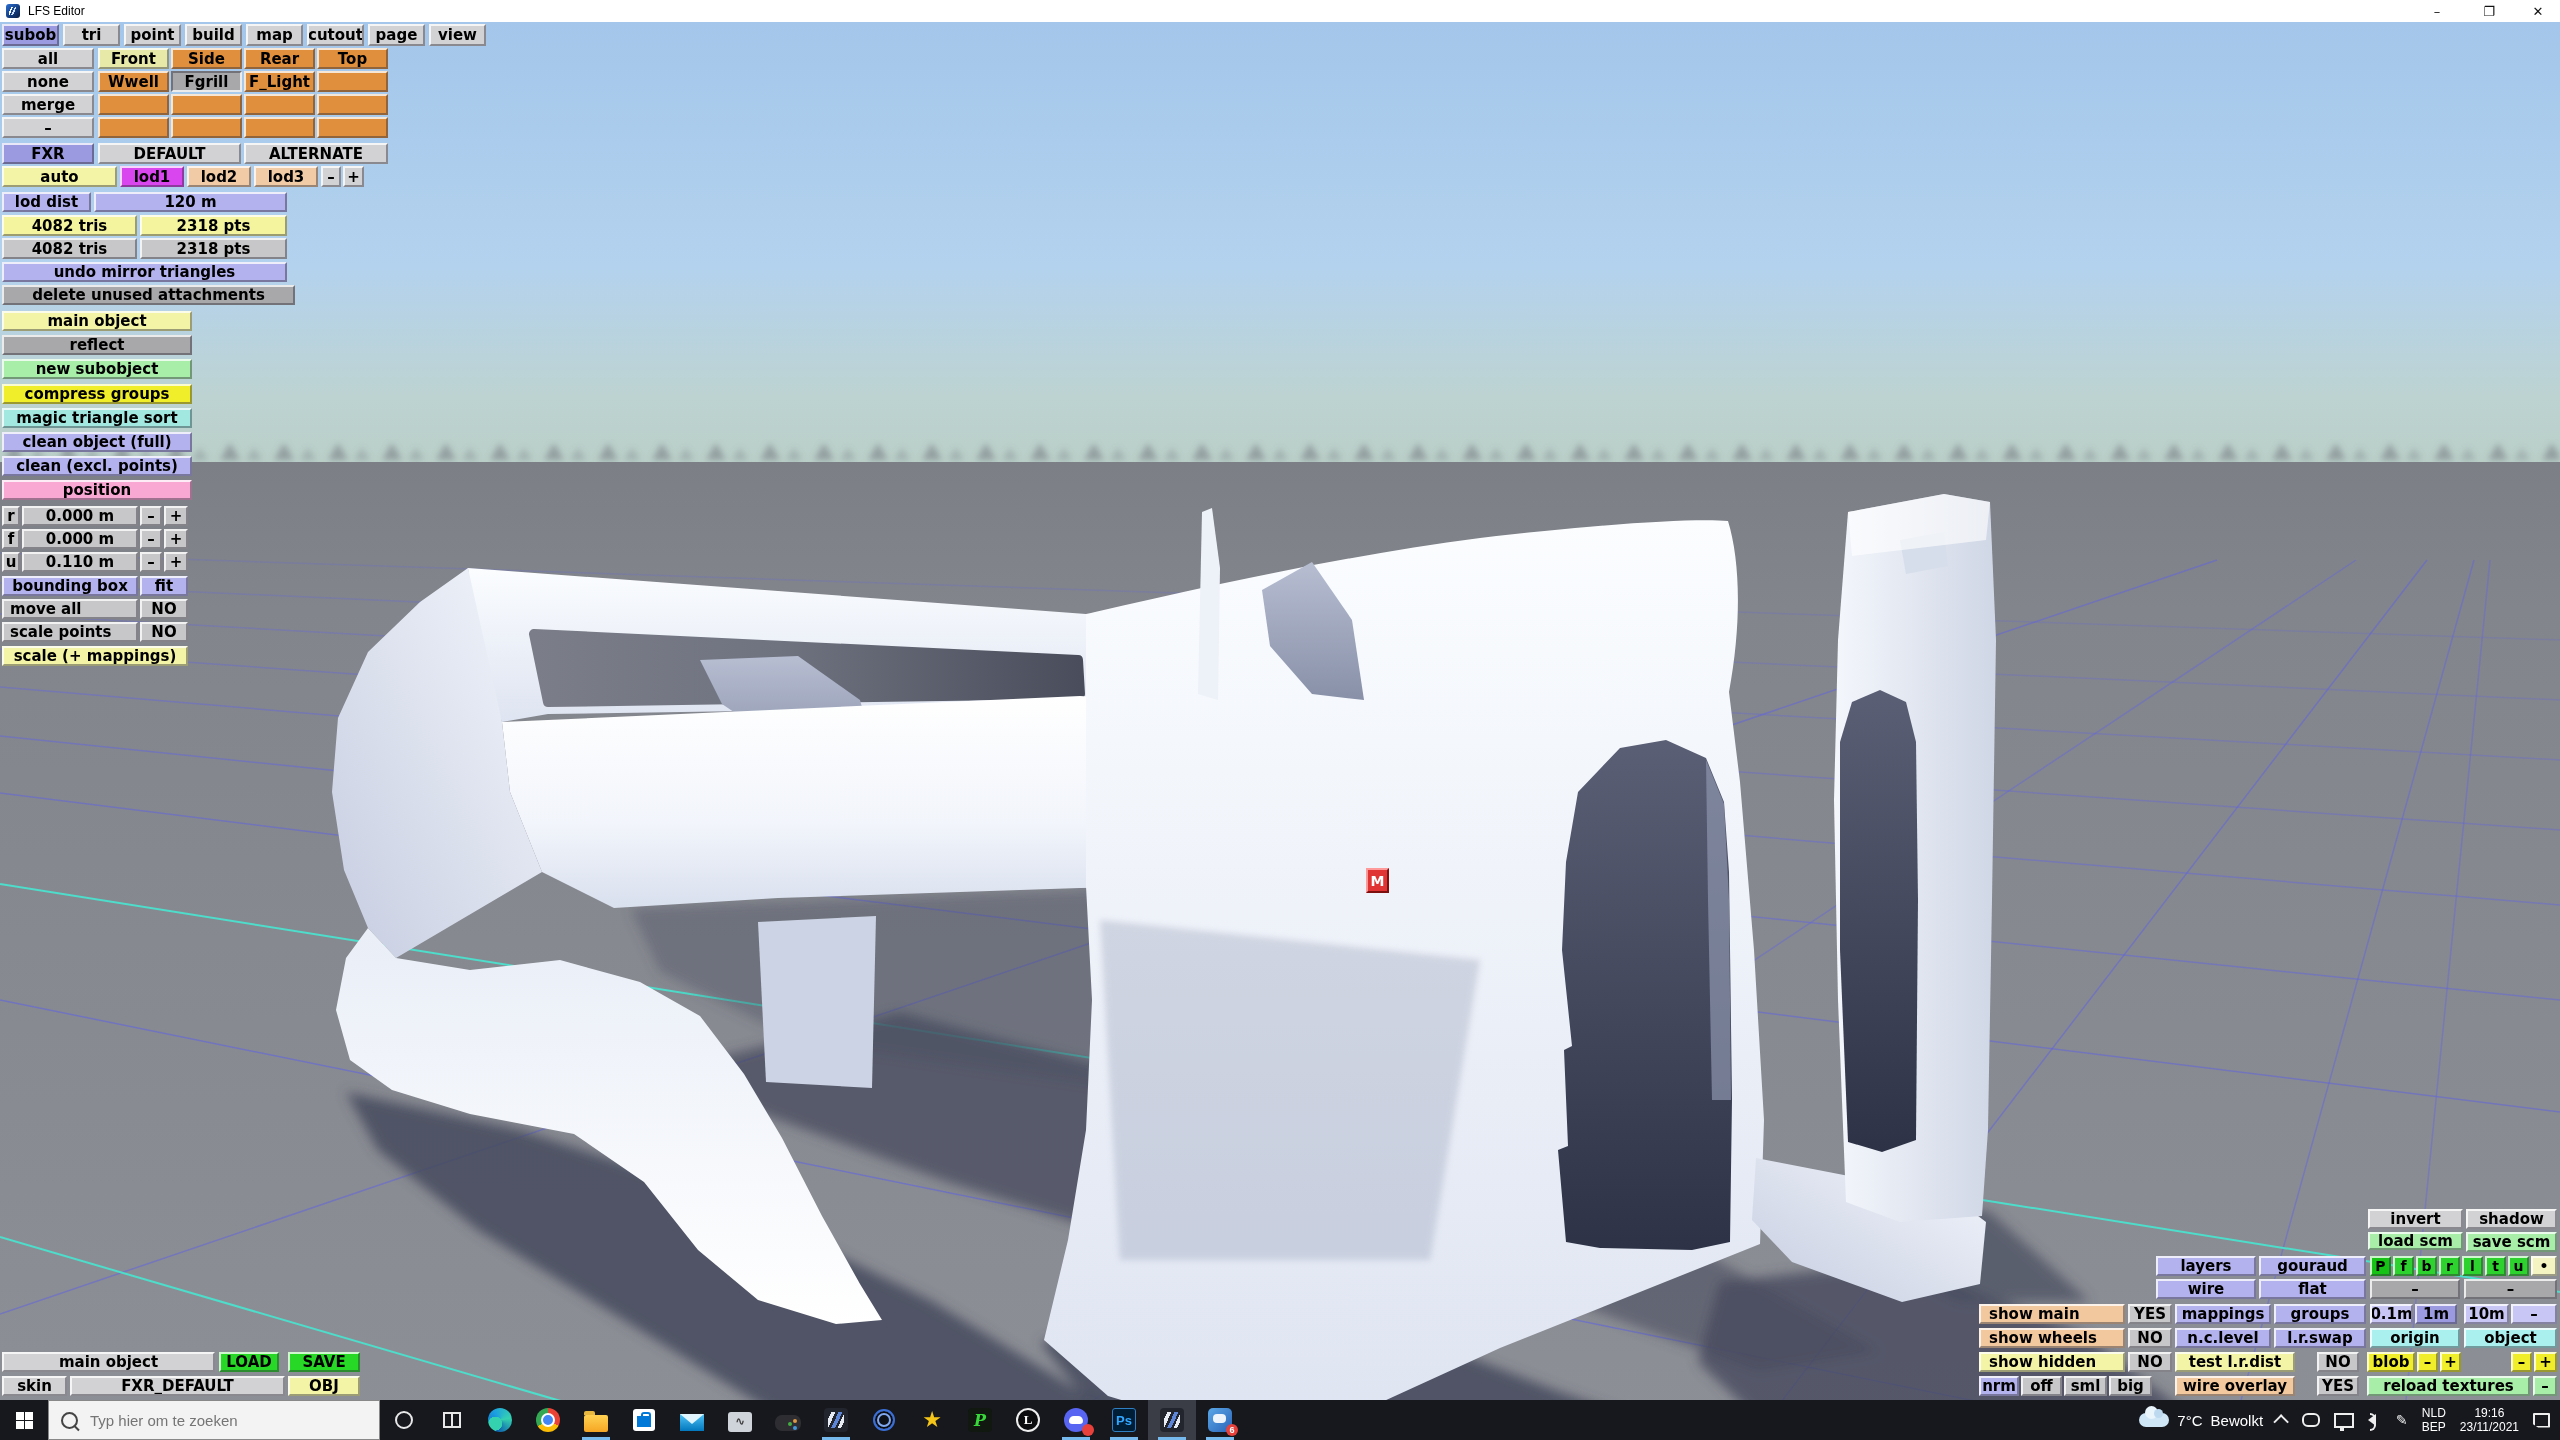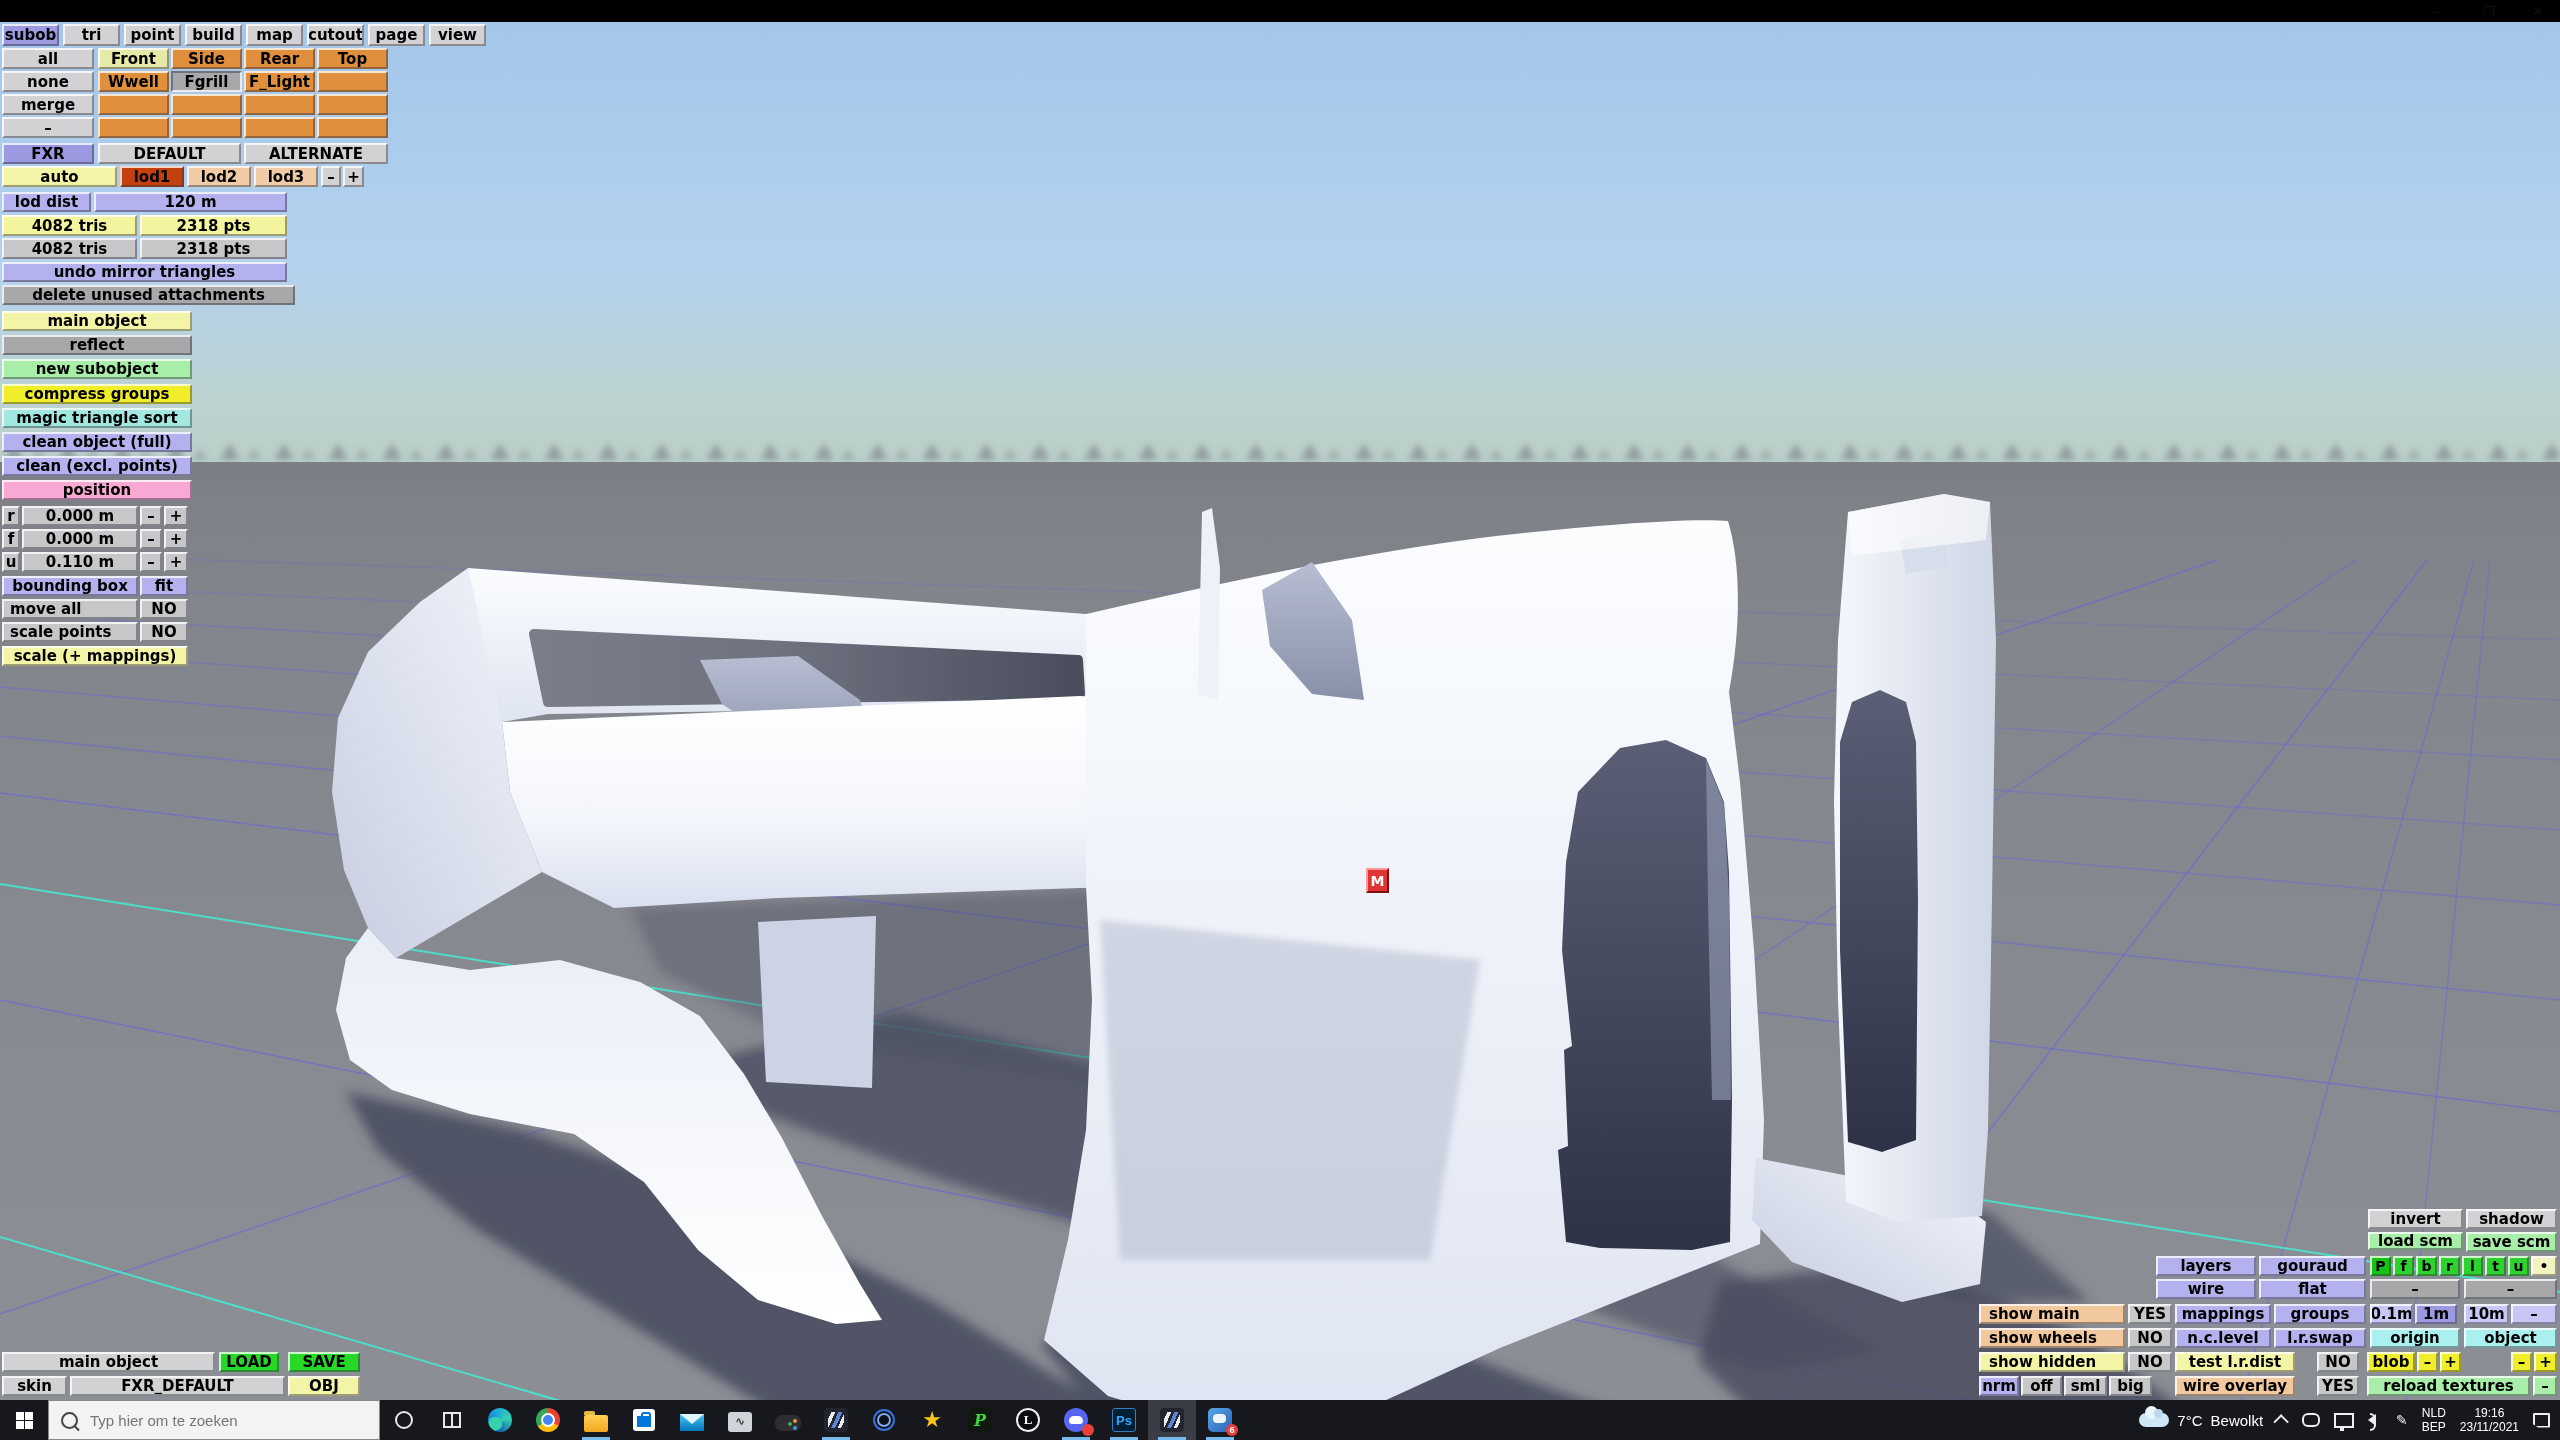--- a/index.html
+++ b/index.html
@@ -9,21 +9,21 @@
   
   .b{position:absolute;box-sizing:border-box;display:flex;align-items:center;justify-content:center;
      font:bold 15px "DejaVu Sans",sans-serif;color:#000;white-space:nowrap;overflow:hidden;
      border:2px solid;border-color:rgba(255,255,255,.78) rgba(50,50,60,.45) rgba(50,50,60,.45) rgba(255,255,255,.78);}
   .pressed{border-color:rgba(50,50,60,.45) rgba(255,255,255,.78) rgba(255,255,255,.78) rgba(50,50,60,.45);}
   .sm{font-size:14px;}
   .gray{background:#d2d2d4;} .gray2{background:#c7c7c9;} .gray3{background:#a8a8aa;}
   .purple{background:#9b99e0;} .lav{background:#b4b2ee;} .lav2{background:#c8c6f4;}
   .orange{background:#e08f3c;} .fyellow{background:#e6e9a8;}
   .pyellow{background:#f4f4a6;} .byellow{background:#f0ee2a;}
-  .tan1{background:#c2410c;} .tan2{background:#f0cba6;}
+  .tan1{background:#d946ef;} .tan2{background:#f0cba6;}
   .green{background:#27d827;} .lgreen{background:#a8eea8;} .mgreen{background:#2ed22e;} .dgreen{background:#15c215;}
   .cyan{background:#a2e8e0;} .cyan2{background:#aaf0ee;}
   .pink{background:#f9a8d4;}
   .peach{background:#f2c89e;}
   .statyellow{background:#f4f49e;}
   .dotcell{background:#f4f4c2;}
 
   
   #titlebar{position:absolute;left:0;top:0;width:2560px;height:22px;background:#ffffff;
     display:flex;align-items:center;font:12px "Liberation Sans",sans-serif;color:#000;}
@@ -223,20 +223,24 @@
         <path d="M1756,1158 L1952,1196 L1986,1222 L1980,1284 L1902,1302 L1792,1262 L1752,1220 Z" fill="url(#bodyL)"></path>
         <path d="M1848,512 L1944,494 L1990,502 L1996,640 L1992,900 L1988,1130 L1982,1216 L1900,1222 L1846,1202 L1838,1000 L1834,800 L1838,640 Z" fill="url(#rearG)"></path>
         <path d="M1840,742 L1852,702 L1880,690 L1906,702 L1916,742 L1918,900 L1916,1140 L1882,1152 L1848,1142 L1840,950 Z" fill="url(#archG)"></path>
         <path d="M1900,540 L1944,532 L1948,566 L1906,574 Z" fill="#d7deeb"></path>
         <path d="M1848,512 L1944,494 L1990,502 L1986,540 L1852,556 Z" fill="#ffffff" opacity=".6"></path>
       </g>
     </svg>
     <div id="marker">M</div>
   </div>
 
+  <div id="titlebar">
+    <div class="logo"></div>
+    <span>LFS Editor</span>
+  </div>
   <div class="wctl" style="left:2415px">–</div>
   <div class="wctl" style="left:2467px">❐</div>
   <div class="wctl" style="left:2516px">✕</div>
 
   <div class="b purple" style="left:2px;top:24px;width:57px;height:22px">subob</div>
   <div class="b gray" style="left:63px;top:24px;width:57px;height:22px">tri</div>
   <div class="b gray" style="left:124px;top:24px;width:57px;height:22px">point</div>
   <div class="b gray" style="left:185px;top:24px;width:57px;height:22px">build</div>
   <div class="b gray" style="left:246px;top:24px;width:57px;height:22px">map</div>
   <div class="b gray" style="left:307px;top:24px;width:57px;height:22px">cutout</div>

